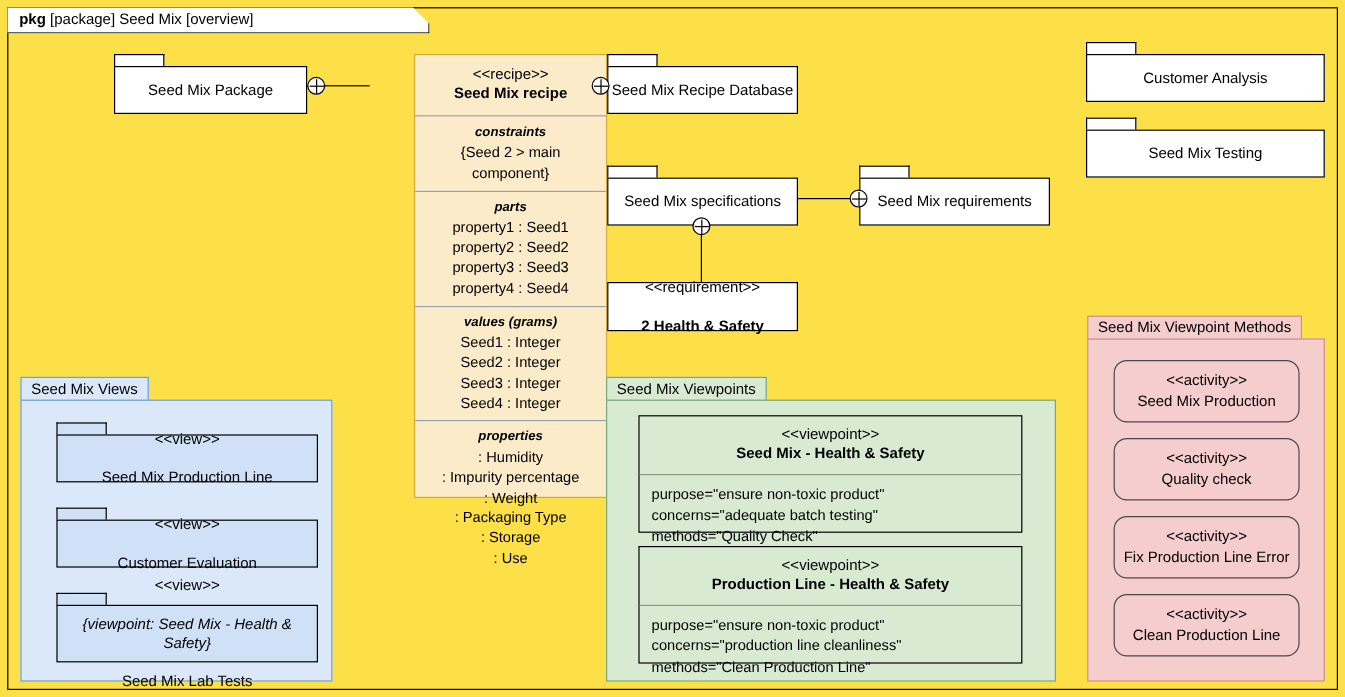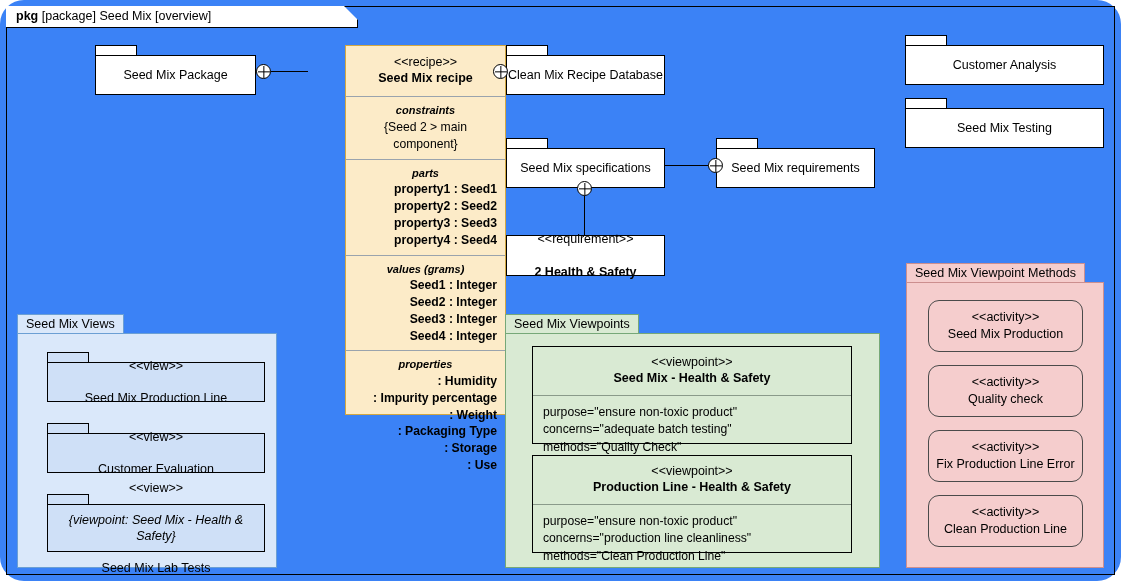--- a/index.html
+++ b/index.html
@@ -2,21 +2,21 @@
 <html><head>
 <meta charset="utf-8">
 <style>
   * { box-sizing: border-box; margin: 0; padding: 0; }
   html, body {
     width: 1121px; height: 581px;
     background: #ffffff;
     font-family: "Liberation Sans", sans-serif;
     overflow: hidden;
   }
-  #canvas { position: relative; width: 1121px; height: 581px; background: #3b82f6; border-radius: 24px; }
+  #canvas { position: relative; width: 1121px; height: 581px; background: #fde047; }
 
   
   .frame {
     position: absolute; left: 6px; top: 6px; width: 1109px; height: 569px;
     border: 1.5px solid #000; background: transparent;
   }
   .frame-tab {
     position: absolute; left: 6px; top: 6px;
     width: 352px; height: 22px;
     border: 1.5px solid #000; border-top: none; border-left: none;
@@ -61,21 +61,21 @@
   }
   .recipe .comp { padding: 5px 8px 6px 8px; border-top: 1.3px solid #9aa3ad; }
   .recipe .comp:first-child { border-top: none; }
   .recipe .hdr { text-align: center; padding: 8px 8px 9px 8px; }
   .recipe .hdr .stereo { font-size: 12.5px; line-height: 1.3; }
   .recipe .hdr .name { font-size: 12.5px; font-weight: bold; line-height: 1.35; }
   .recipe .ctitle {
     display: block; text-align: center; font-style: italic;
     font-size: 11px; line-height: 1.5; color: #000; font-weight: bold;
   }
-  .recipe .row { font-size: 12.2px; line-height: 1.38; color: #000; text-align: right; font-weight: bold; }
+  .recipe .row { font-size: 12.2px; line-height: 1.38; color: #000; text-align: center; }
   .recipe .ccenter { text-align: center; font-size: 12.2px; line-height: 1.4; }
 
   
   .panel { position: absolute; }
   .panel-tab {
     position: absolute; left: 0; top: 0; height: 20px;
     border: 1.3px solid; padding: 0 8px;
     display: flex; align-items: center;
     font-size: 12.5px; color: #000; white-space: nowrap; z-index: 3;
   }
@@ -189,21 +189,21 @@
       <div class="row">: Packaging Type</div>
       <div class="row">: Storage</div>
       <div class="row">: Use</div>
     </div>
   </div>
   <div class="xcircle" style="left:493px; top:64px;"></div>
 
   <div class="pkg" style="left:506px; top:45px; width:159px; height:50px;">
     <div class="pkg-tab"></div>
     <div class="pkg-body">
-      <div class="lbl">Clean Mix Recipe Database</div>
+      <div class="lbl">Seed Mix Recipe Database</div>
     </div>
   </div>
 
   <div class="pkg" style="left:506px; top:138px; width:159px; height:50px;">
     <div class="pkg-tab"></div>
     <div class="pkg-body">
       <div class="lbl">Seed Mix specifications</div>
     </div>
   </div>
   <div class="xcircle" style="left:708px; top:158px;"></div>

